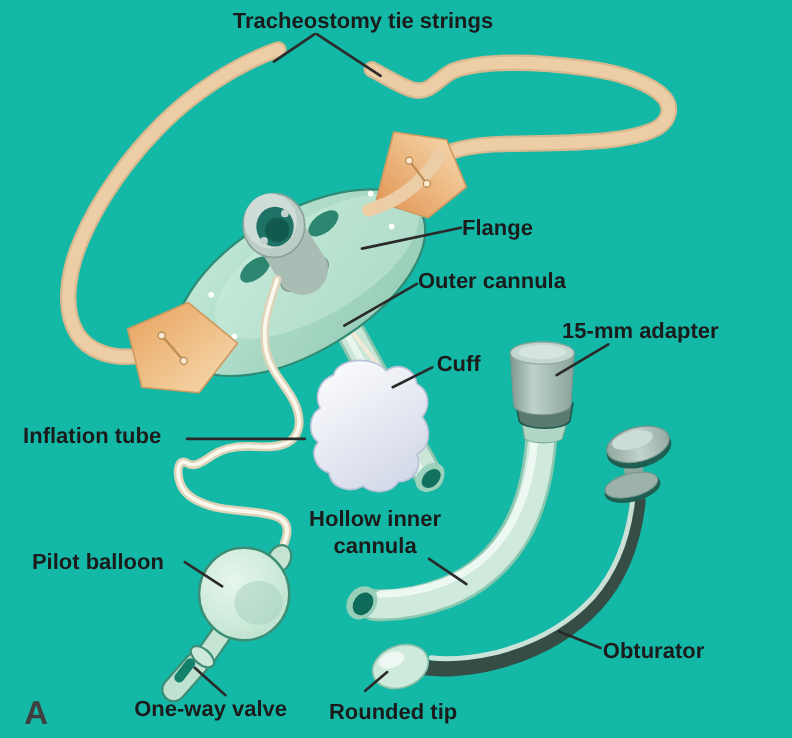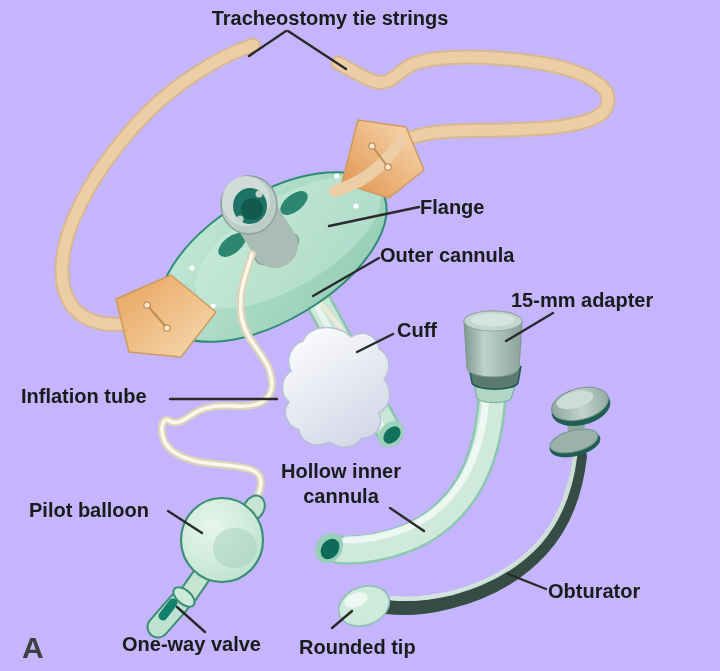--- a/index.html
+++ b/index.html
@@ -1,20 +1,20 @@
 <!DOCTYPE html>
 <html><head>
 <meta charset="utf-8">
 <style>
   html, body { margin: 0; padding: 0; background: #ffffff; }
   .stage {
     position: relative;
     width: 720px;
     height: 671px;
-    background: #c4b5fd;
+    background: #14b8a6;
     overflow: hidden;
   }
   svg { display: block; }
   text {
     font-family: "Liberation Sans", sans-serif;
     font-weight: bold;
     fill: #1b1b1b;
   }
   .lbl { font-size: 20px; }
   .panel-letter { font-size: 30px; fill: #3f3f3f; }

